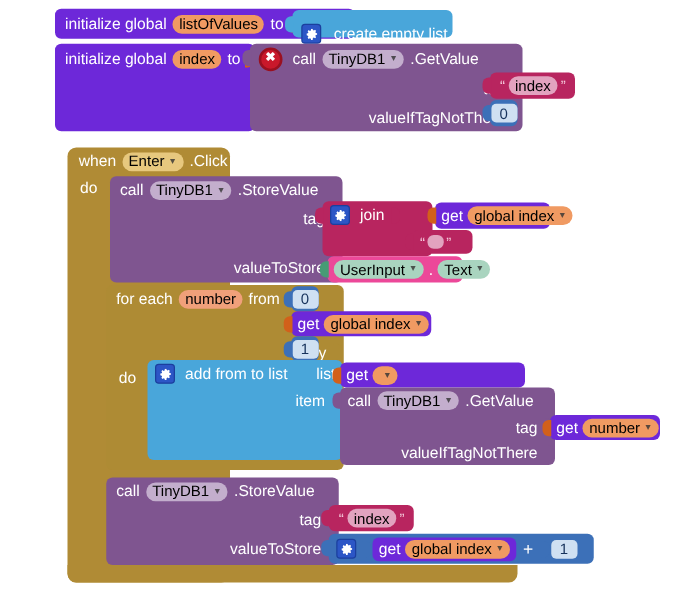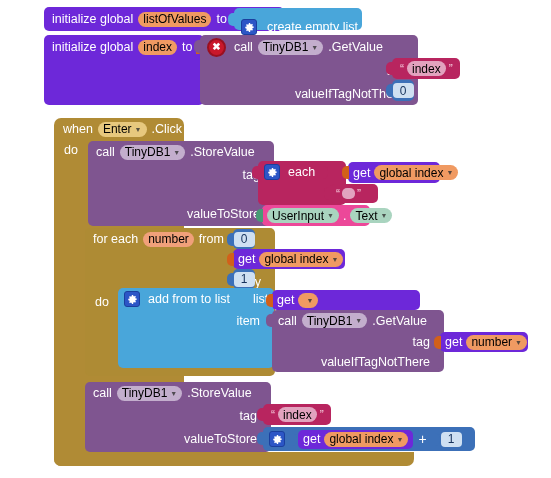--- a/index.html
+++ b/index.html
@@ -206,21 +206,21 @@
 
   <div class="blk c-txt" style="left:258px;top:161px;width:88px;height:44px;">
     <div class="plug n-txt"></div>
     <div class="row" style="height:22px;padding-left:6px;">
       <span class="gear">
         <svg width="9" height="9" viewBox="0 0 10 10">
             <path fill="#ffffff" d="M5 3.1A1.9 1.9 0 1 0 5 6.9 1.9 1.9 0 0 0 5 3.1zm0 1.1a.8.8 0 1 1 0 1.6.8.8 0 0 1 0-1.6z"></path>
             <path fill="#ffffff" d="M4.3 0h1.4l.2 1.2.9.4 1-.7 1 1-.7 1 .4.9 1.2.2v1.4l-1.2.2-.4.9.7 1-1 1-1-.7-.9.4L5.7 10H4.3l-.2-1.2-.9-.4-1 .7-1-1 .7-1-.4-.9L.3 5.7V4.3l1.2-.2.4-.9-.7-1 1-1 1 .7.9-.4z"></path>
           </svg>
       </span>
-      <span class="lbl" style="margin-left:8px;">each</span>
+      <span class="lbl" style="margin-left:8px;">join</span>
       <span class="notch n-txt" style="margin-left:6px;"></span>
     </div>
     <div class="row" style="height:22px;justify-content:flex-end;">
       <span class="notch n-txt"></span>
     </div>
   </div>
 
   <div class="blk c-var" style="left:348px;top:162px;width:92px;height:21px;">
     <div class="plug n-var" style="top:4px;"></div>
     <div class="row" style="height:21px;padding-left:5px;">

